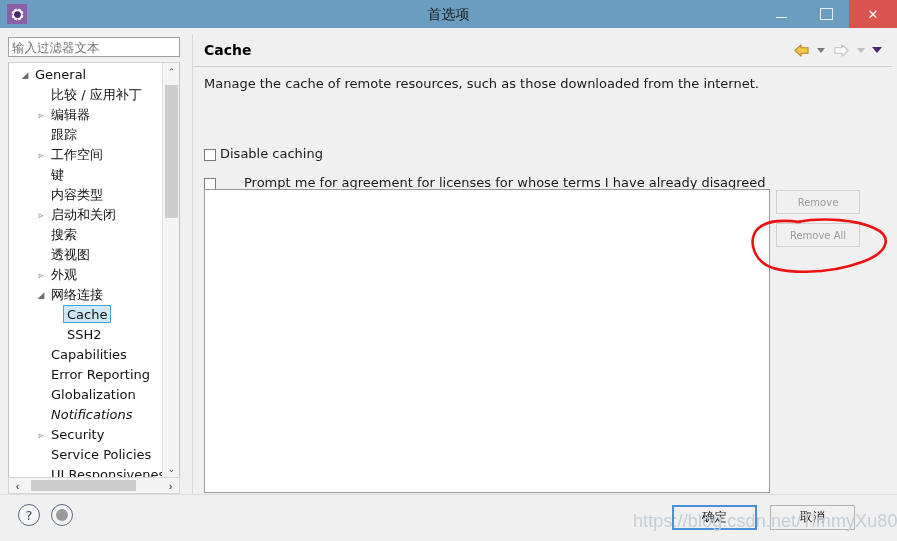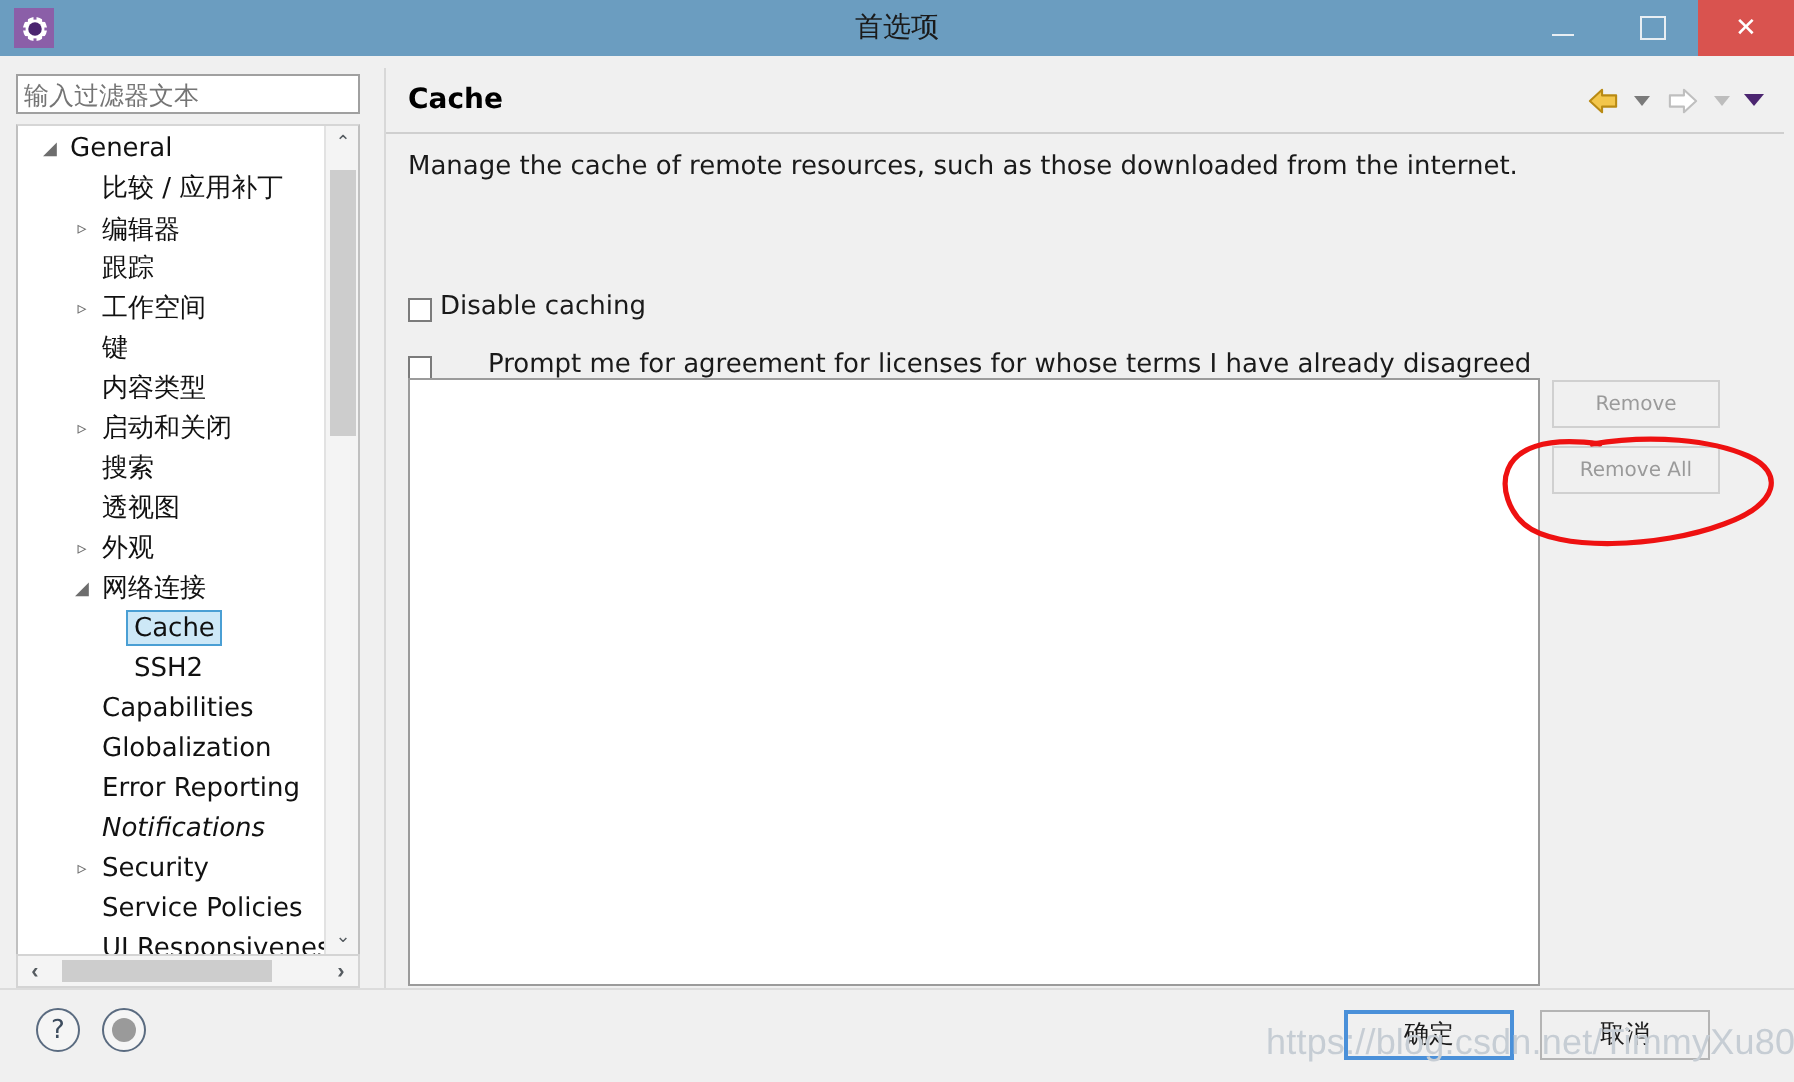--- a/index.html
+++ b/index.html
@@ -453,24 +453,24 @@
             <div class="tree-item">
               <span class="lbl selected" style="left: 58px;">Cache</span>
             </div>
             <div class="tree-item">
               <span class="lbl" style="left: 58px; text-align: center;">SSH2</span>
             </div>
             <div class="tree-item">
               <span class="lbl" style="left: 42px;">Capabilities</span>
             </div>
             <div class="tree-item">
+              <span class="lbl" style="left: 42px;">Error Reporting</span>
+            </div>
+            <div class="tree-item">
               <span class="lbl" style="left: 42px;">Globalization</span>
-            </div>
-            <div class="tree-item">
-              <span class="lbl" style="left: 42px;">Error Reporting</span>
             </div>
             <div class="tree-item">
               <span class="lbl" style="left: 42px; font-style: italic;">Notifications</span>
             </div>
             <div class="tree-item">
               <span class="arrow" style="left: 26px;">▹</span>
               <span class="lbl" style="left: 42px;">Security</span>
             </div>
             <div class="tree-item">
               <span class="lbl" style="left: 42px;">Service Policies</span>

